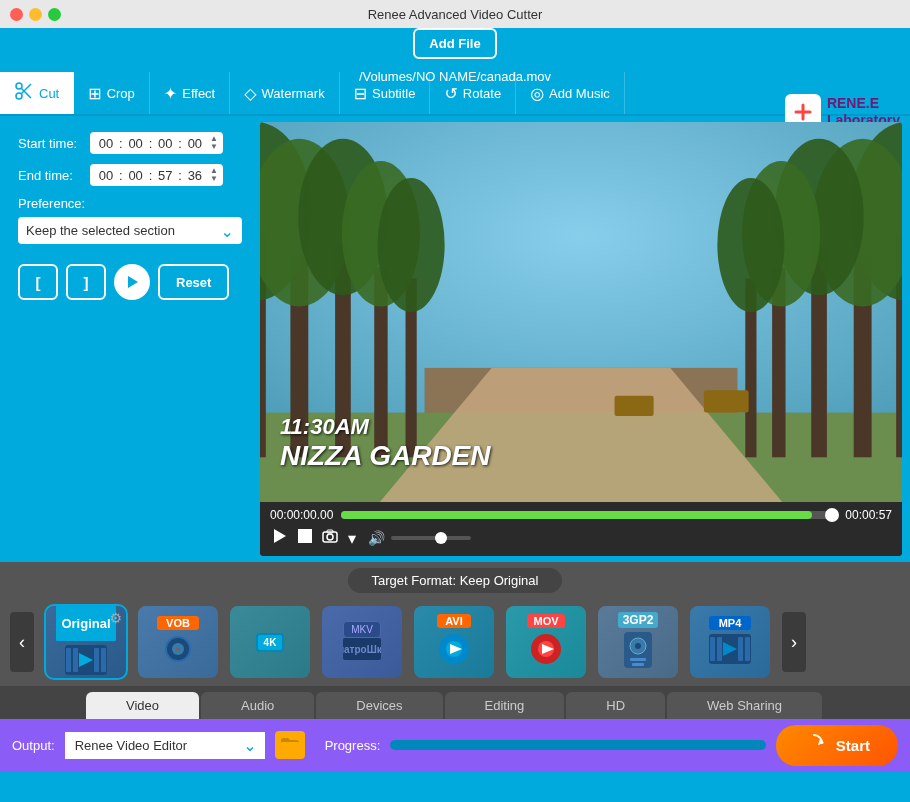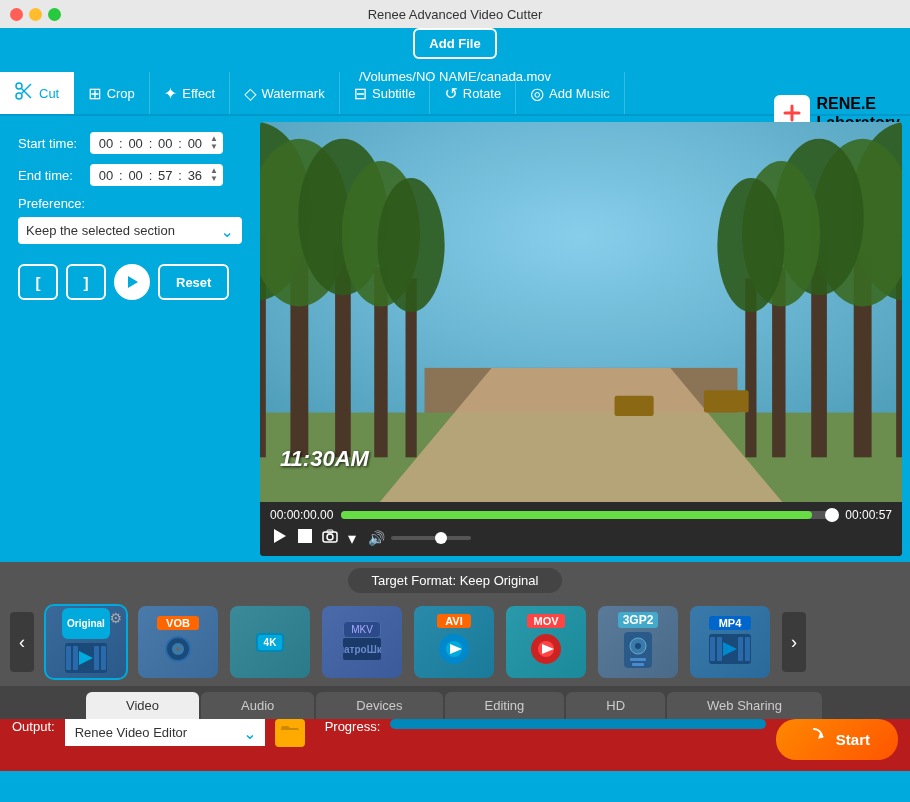--- a/index.html
+++ b/index.html
@@ -80,22 +80,22 @@
       height: 36px;
       background: white;
       border-radius: 6px;
       display: flex;
       align-items: center;
       justify-content: center;
       font-size: 18px;
       color: #FF4444;
     }
     .logo-text {
-      color: #000000;
-      font-size: 16px;
+      color: #701a75;
+      font-size: 14px;
       font-weight: bold;
       line-height: 1.2;
     }
 
     
     .toolbar {
       background: #00AADD;
       height: 44px;
       display: flex;
       align-items: stretch;
@@ -468,24 +468,24 @@
       margin-right: 2px;
     }
     .format-tab.active {
       background: #EEE;
       color: #333;
       font-weight: 500;
     }
 
     
     .bottom-bar {
-      background: #b91c1c;
+      background: #8b5cf6;
       height: 52px;
       display: flex;
-      align-items: flex-start;
+      align-items: center;
       padding: 0 12px;
       gap: 10px;
     }
     .output-label {
       color: white;
       font-size: 13px;
       white-space: nowrap;
     }
     .output-select-wrap {
       position: relative;
@@ -716,20 +716,21 @@
         <ellipse cx="499" cy="100" rx="35" ry="65" fill="#3a6a22" opacity="0.9"></ellipse>
         <ellipse cx="472" cy="110" rx="30" ry="60" fill="#2d5a1b" opacity="0.9"></ellipse>
 
         <polygon points="240,220 400,220 500,340 140,340" fill="#c8aa82" opacity="0.8"></polygon>
 
         <rect x="430" y="240" width="40" height="20" fill="#8B6914" rx="2"></rect>
         <rect x="350" y="245" width="35" height="18" fill="#8B6914" rx="2"></rect>
       </svg>
       <div class="video-overlay-text">
         <div class="video-time-text">11:30AM</div>
+        <div class="video-location-text">NIZZA GARDEN</div>
       </div>
     </div>
 
     <div class="video-controls">
       <div class="progress-row">
         <span class="progress-time">00:00:00.00</span>
         <div class="progress-bar-track">
           <div class="progress-bar-fill"></div>
           <div class="progress-thumb"></div>
         </div>
@@ -771,21 +772,21 @@
 
 <div class="format-area">
   <div class="format-scroll">
 
     <div class="scroll-arrow scroll-left">‹</div>
 
     <div class="format-item">
       <div class="format-icon-box original selected">
         <span class="format-gear">⚙</span>
         <div style="text-align:center">
-          <div style="background:#00AADD;color:white;font-size:10px;font-weight:bold;padding:10px 5px;border-radius:6px;margin-bottom:4px">Original</div>
+          <div style="background:#00AADD;color:white;font-size:13px;font-weight:bold;padding:10px 5px;border-radius:1px;margin-bottom:4px">Original</div>
           <svg width="42" height="30" viewBox="0 0 42 30">
             <rect width="42" height="30" rx="3" fill="#1a4a7a"></rect>
             <rect x="1" y="3" width="5" height="24" fill="#2a6aaa" rx="1"></rect>
             <rect x="8" y="3" width="5" height="24" fill="#2a6aaa" rx="1"></rect>
             <rect x="29" y="3" width="5" height="24" fill="#2a6aaa" rx="1"></rect>
             <rect x="36" y="3" width="5" height="24" fill="#2a6aaa" rx="1"></rect>
             <polygon points="14,8 28,15 14,22" fill="#00AADD"></polygon>
           </svg>
         </div>
       </div>

